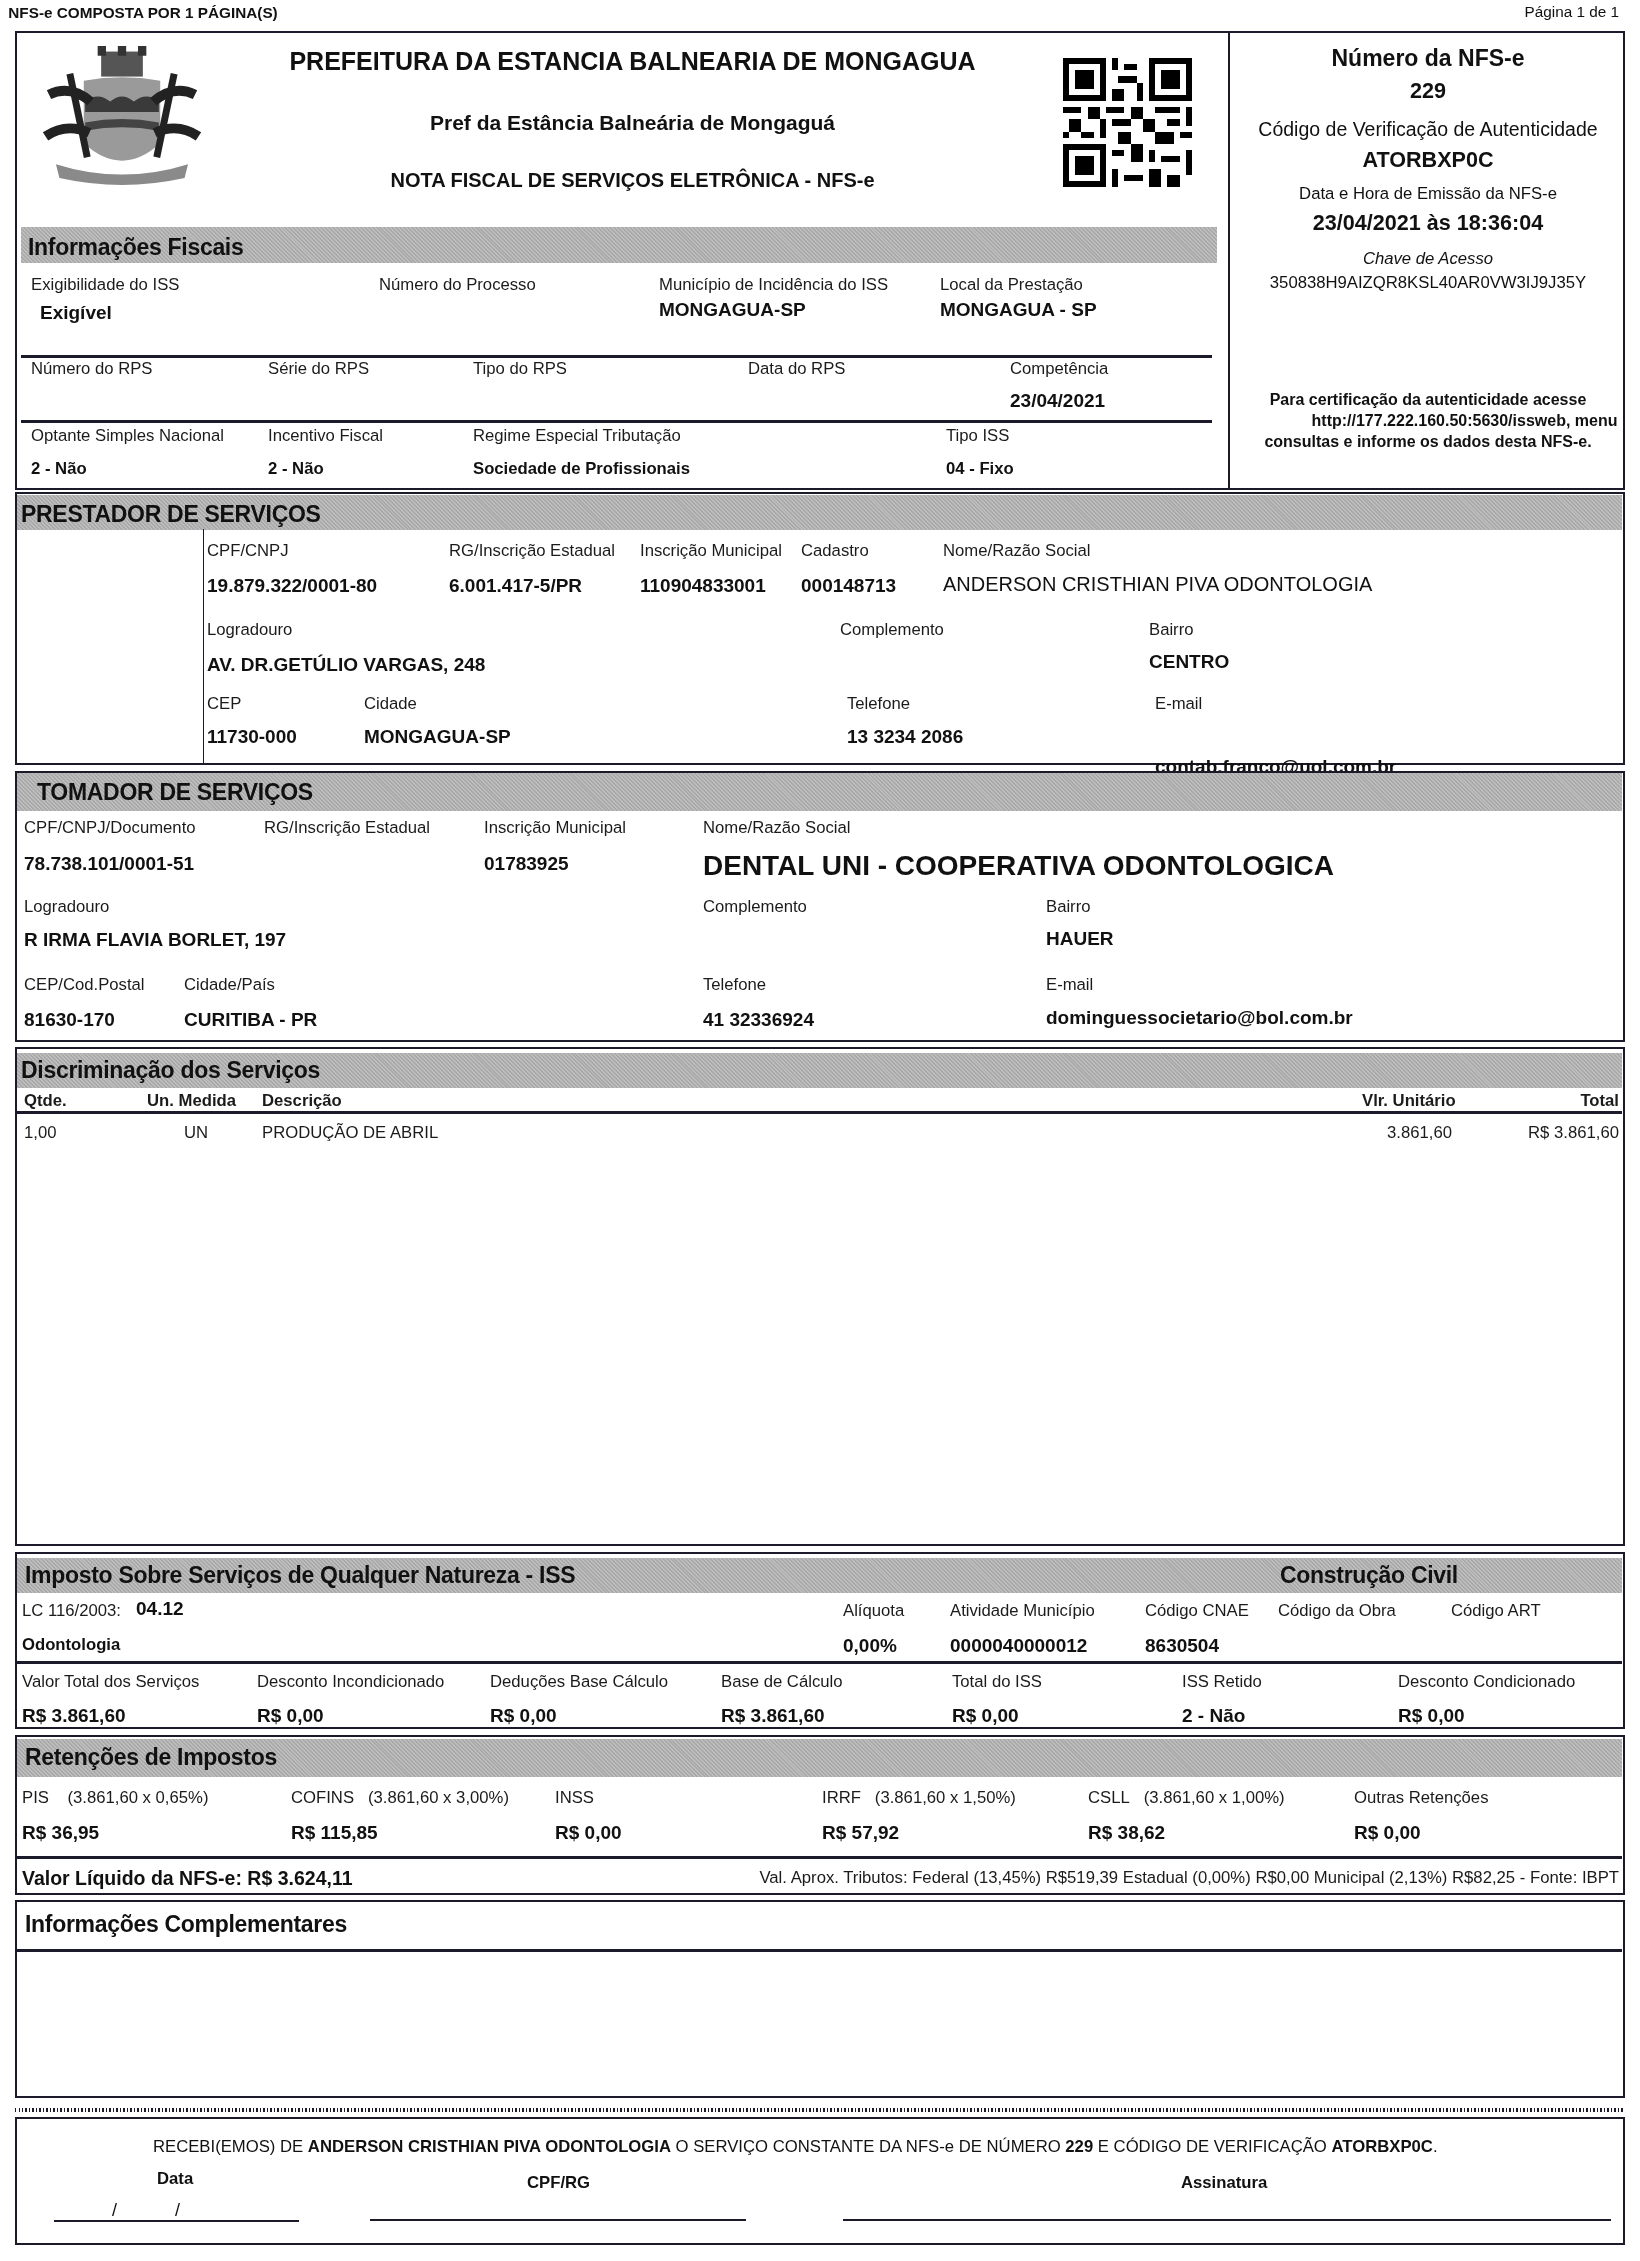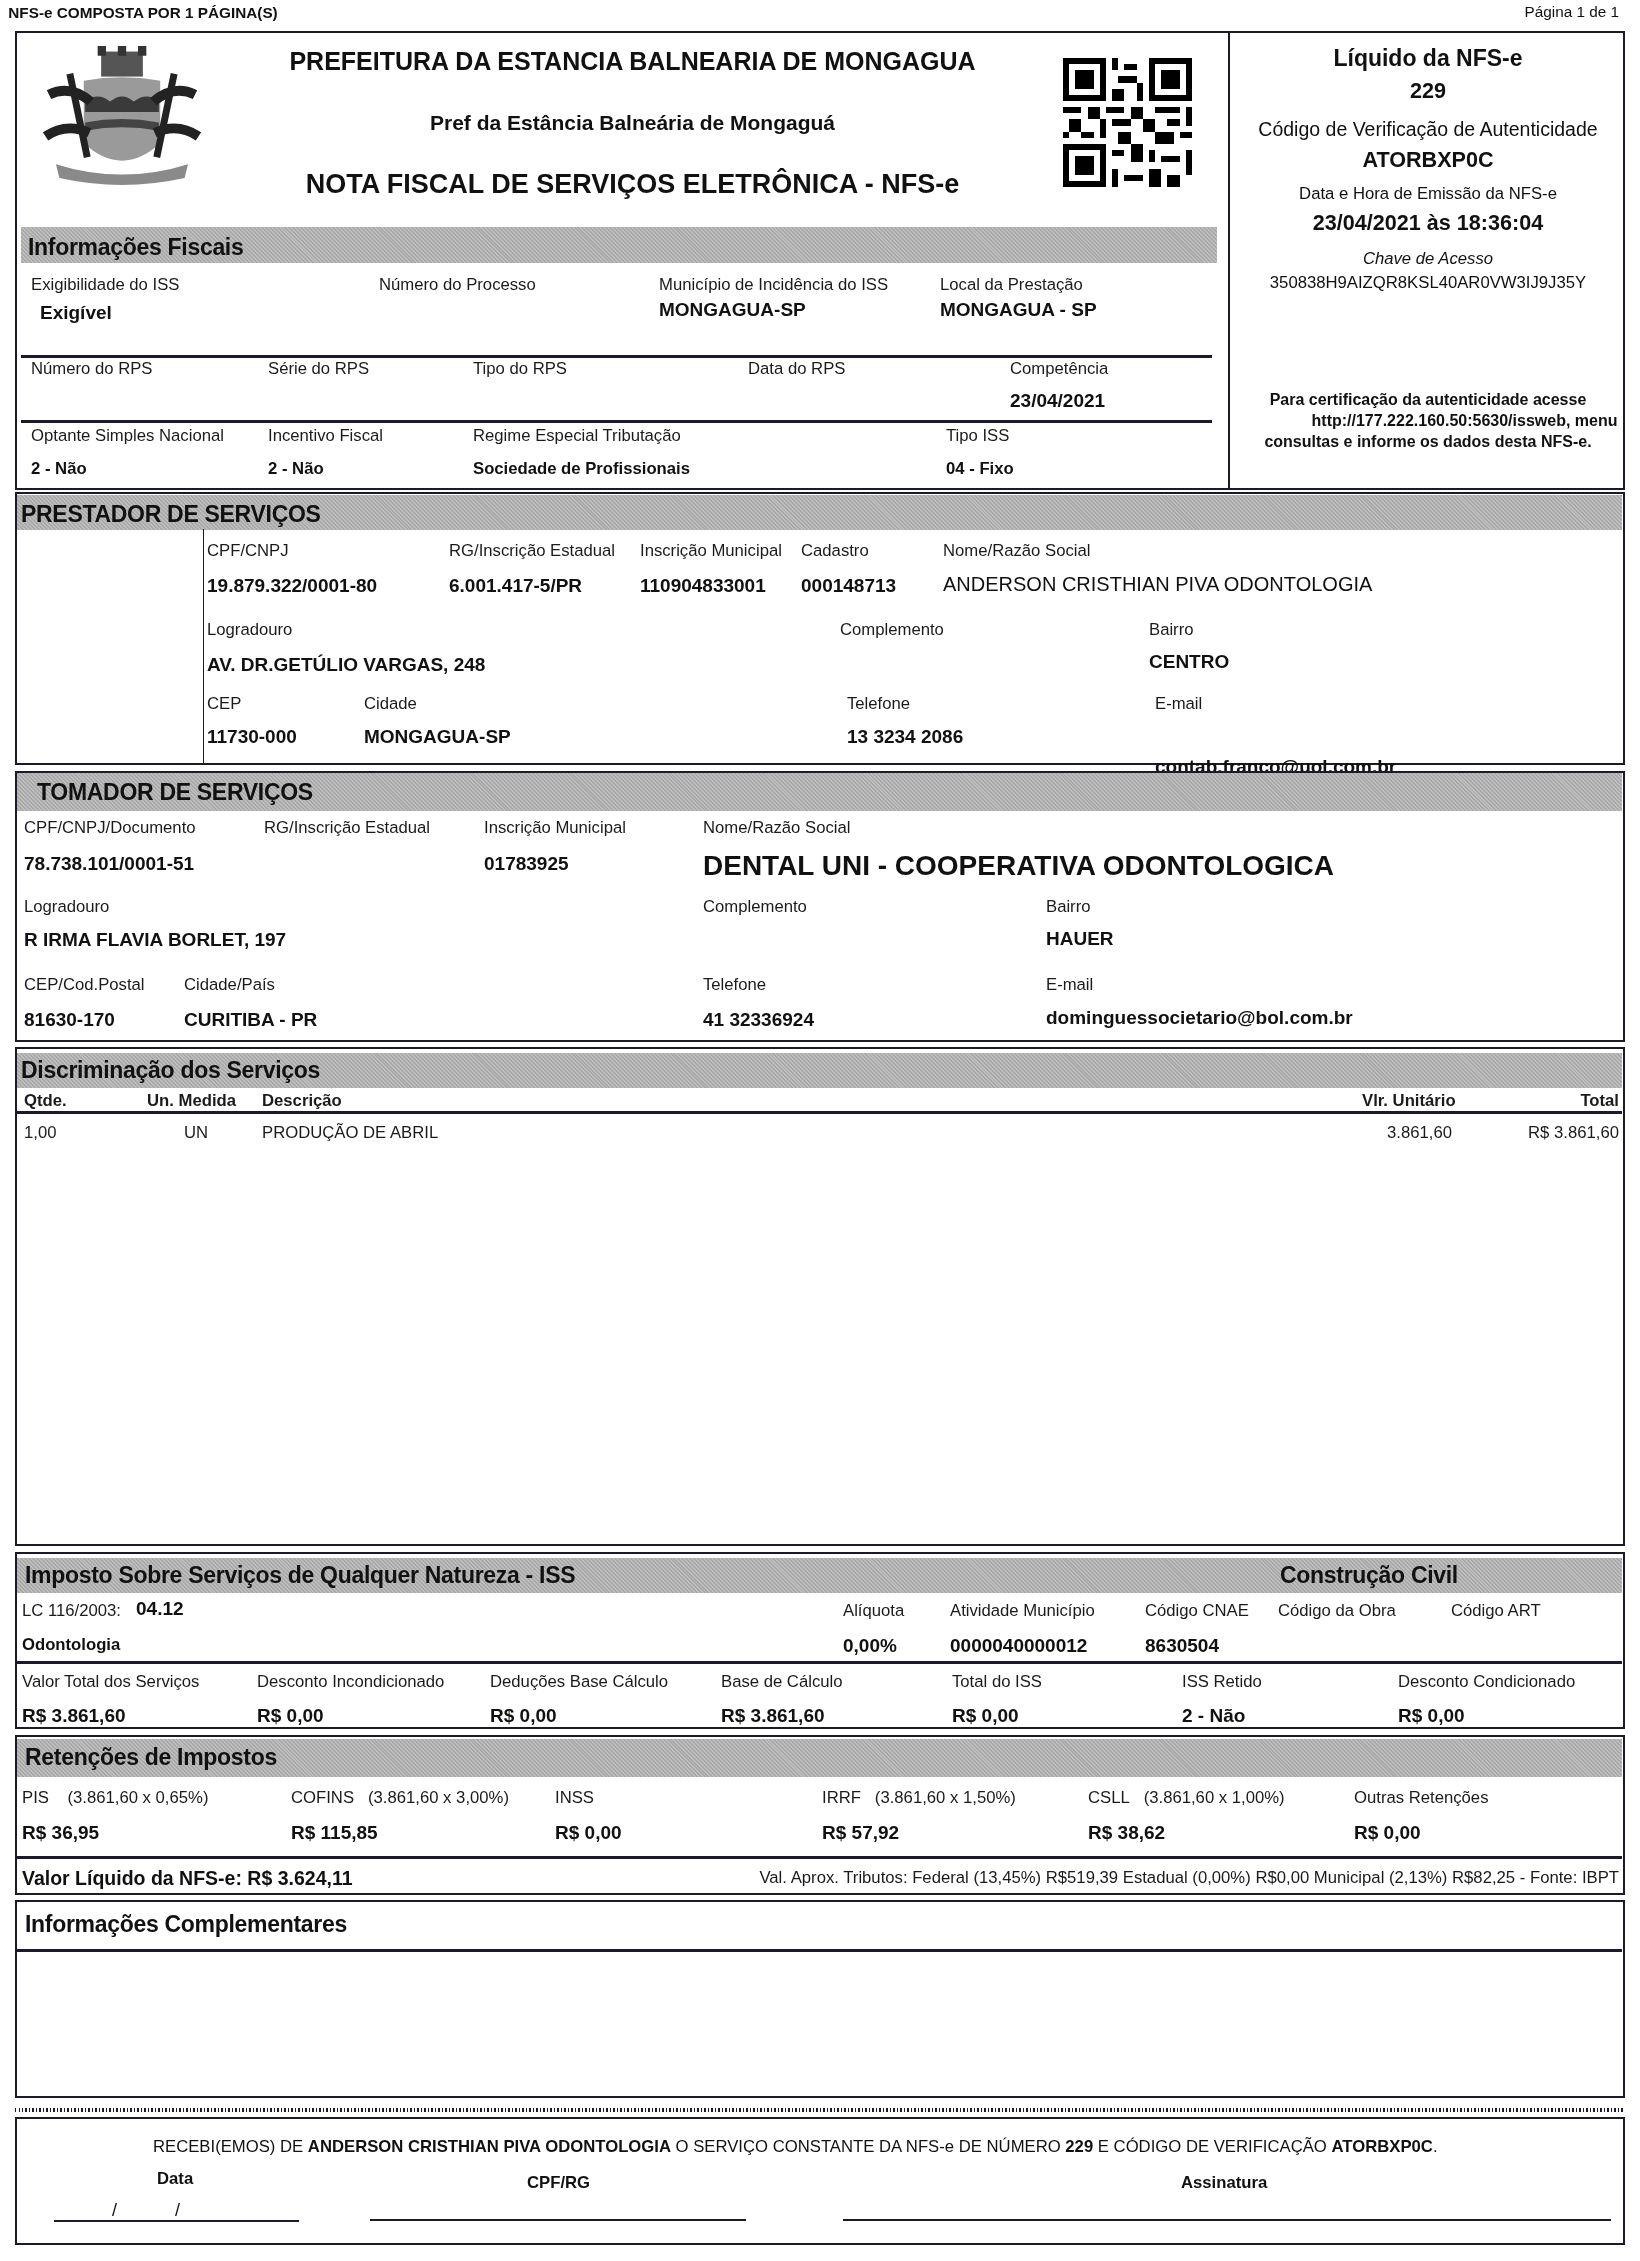--- a/index.html
+++ b/index.html
@@ -35,21 +35,21 @@
   <path d="M72 110 Q125 100 178 110 L178 122 Q125 112 72 122 Z" fill="#444"></path>
   <path d="M50 40 L75 160" stroke="#222" stroke-width="10"></path>
   <path d="M200 40 L175 160" stroke="#222" stroke-width="10"></path>
   <path d="M20 70 Q50 55 80 80 M15 130 Q45 110 78 125" stroke="#222" stroke-width="14" fill="none"></path>
   <path d="M230 70 Q200 55 170 80 M235 130 Q205 110 172 125" stroke="#222" stroke-width="14" fill="none"></path>
   <path d="M30 170 Q125 200 220 170 L215 190 Q125 210 35 190 Z" fill="#8a8a8a"></path>
 </svg>
 
 <div class="abs center" style="left:250px;top:47px;width:765px;font-size:25px;font-weight:bold;">PREFEITURA DA ESTANCIA BALNEARIA DE MONGAGUA</div>
 <div class="abs center" style="left:250px;top:111px;width:765px;font-size:21px;font-weight:bold;">Pref da Estância Balneária de Mongaguá</div>
-<div class="abs center" style="left:250px;top:169px;width:765px;font-size:27px;font-weight:bold;">NOTA FISCAL DE SERVIÇOS ELETRÔNICA - NFS-e</div>
+<div class="abs center" style="left:250px;top:169px;width:765px;font-size:20px;font-weight:bold;">NOTA FISCAL DE SERVIÇOS ELETRÔNICA - NFS-e</div>
 
 <svg class="qr" viewBox="0 0 21 21" shape-rendering="crispEdges">
   <rect width="21" height="21" fill="#fff"></rect>
   <g fill="#000">
     <rect x="0" y="0" width="7" height="7"></rect>
       <rect x="1" y="1" width="5" height="5" fill="#fff"></rect>
       <rect x="2" y="2" width="3" height="3"></rect>
     <rect x="14" y="0" width="7" height="7"></rect>
       <rect x="15" y="1" width="5" height="5" fill="#fff"></rect>
       <rect x="16" y="2" width="3" height="3"></rect>
@@ -83,21 +83,21 @@
       <rect x="16" y="16" width="3" height="1"></rect>
       <rect x="20" y="15" width="1" height="4"></rect>
     <rect x="8" y="18" width="1" height="3"></rect>
       <rect x="10" y="19" width="3" height="1"></rect>
       <rect x="14" y="18" width="2" height="3"></rect>
       <rect x="17" y="19" width="2" height="2"></rect>
   </g>
 </svg>
 
 <div class="vline" style="left:1228px;top:31px;height:459px;width:2.1px;"></div>
-<div class="abs center" style="left:1231px;top:45px;width:394px;font-size:23px;font-weight:bold;">Líquido da NFS-e</div>
+<div class="abs center" style="left:1231px;top:45px;width:394px;font-size:23px;font-weight:bold;">Número da NFS-e</div>
 <div class="abs center" style="left:1231px;top:78px;width:394px;font-size:21.6px;font-weight:bold;">229</div>
 <div class="abs center" style="left:1231px;top:118px;width:394px;font-size:19.5px;">Código de Verificação de Autenticidade</div>
 <div class="abs center" style="left:1231px;top:147px;width:394px;font-size:21.6px;font-weight:bold;">ATORBXP0C</div>
 <div class="abs center" style="left:1231px;top:184px;width:394px;font-size:16.7px;">Data e Hora de Emissão da NFS-e</div>
 <div class="abs center" style="left:1231px;top:210px;width:394px;font-size:21.6px;font-weight:bold;">23/04/2021 às 18:36:04</div>
 <div class="abs center" style="left:1231px;top:249px;width:394px;font-size:16.7px;font-style:italic;">Chave de Acesso</div>
 <div class="abs center" style="left:1231px;top:273px;width:394px;font-size:16.7px;">350838H9AIZQR8KSL40AR0VW3IJ9J35Y</div>
 <div class="abs center" style="left:1231px;top:391px;width:394px;font-size:16px;font-weight:bold;">Para certificação da autenticidade acesse</div>
 <div class="abs center" style="left:1231px;top:412px;width:467px;font-size:16px;font-weight:bold;">http://177.222.160.50:5630/issweb, menu</div>
 <div class="abs center" style="left:1231px;top:433px;width:394px;font-size:16px;font-weight:bold;">consultas e informe os dados desta NFS-e.</div>

